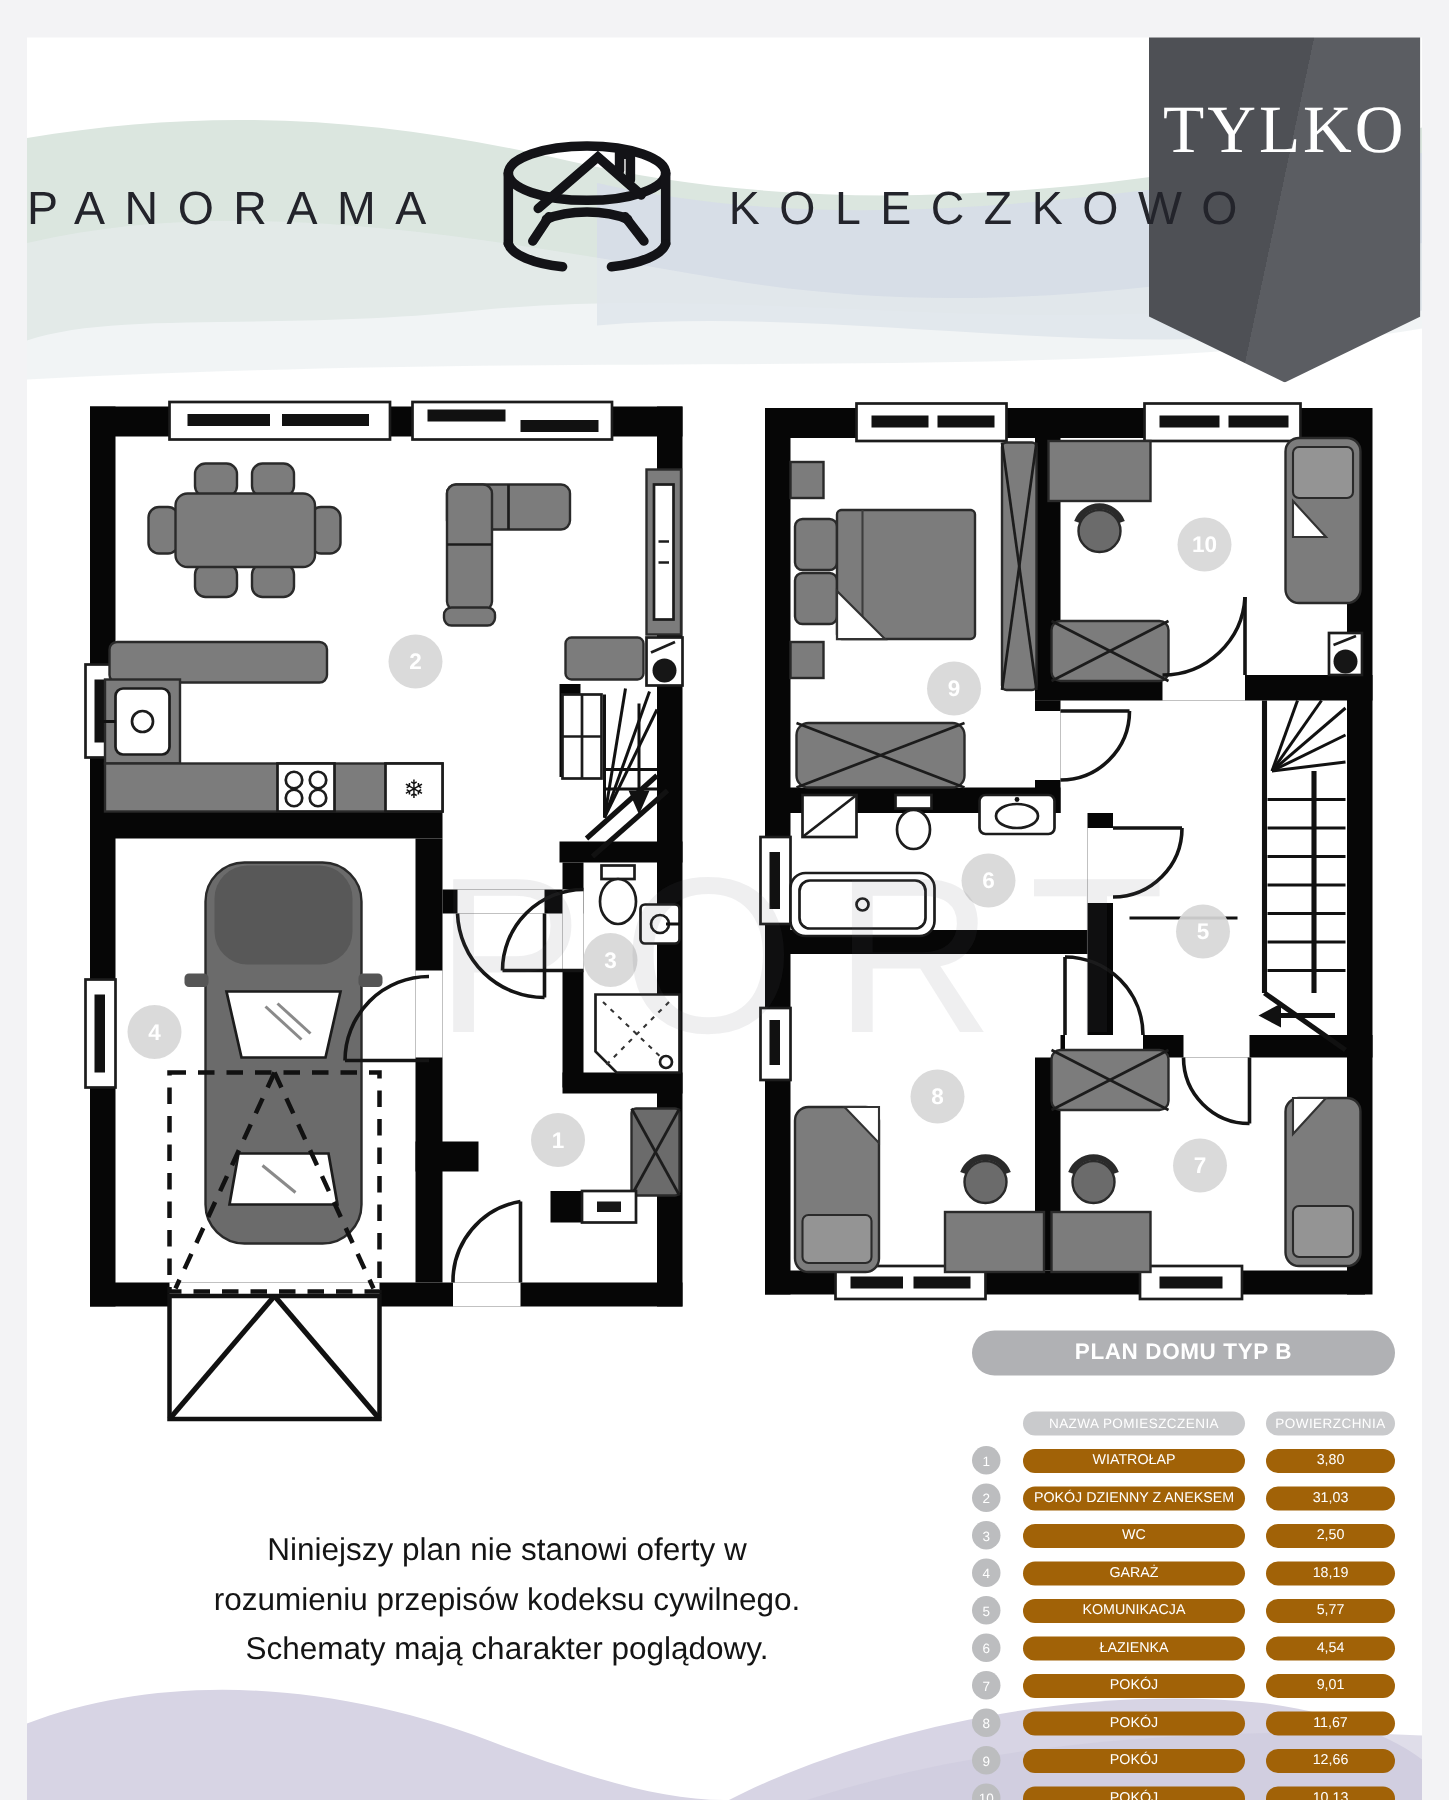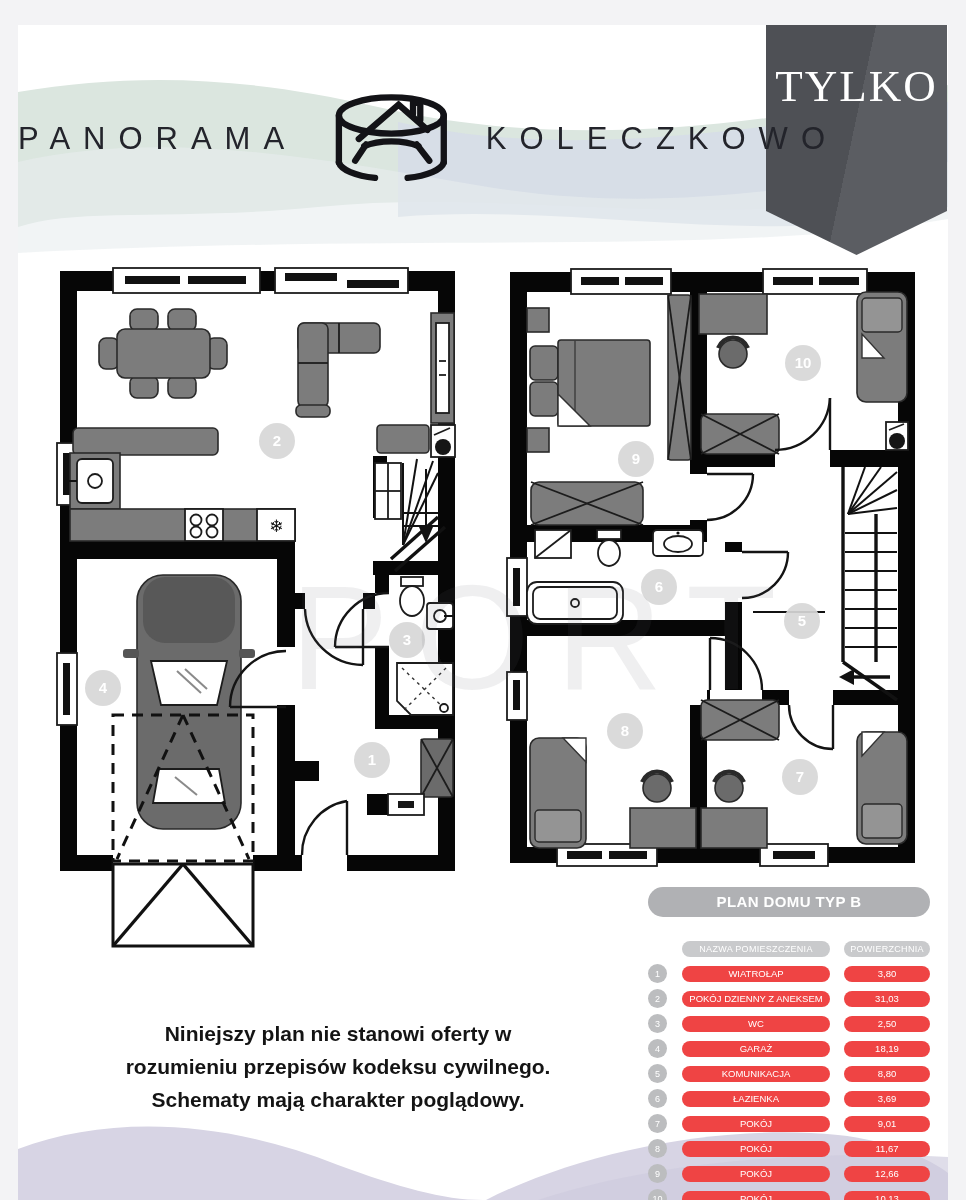--- a/index.html
+++ b/index.html
@@ -23,30 +23,30 @@
   
   .plan{position:absolute;z-index:2;}
   #plan-ground{left:37px;top:238px;}
   #plan-upper{left:487px;top:237px;}
   
   .watermark{position:absolute;left:272px;top:528px;z-index:3;pointer-events:none;
              font-family:Liberation Sans, sans-serif;font-size:148px;letter-spacing:26px;
              color:rgba(100,100,110,0.10);}
   
   .disclaimer{position:absolute;left:40px;top:992px;width:560px;text-align:center;z-index:2;
-              font-size:21px;line-height:33px;color:#141414;font-weight:bold;}
+              font-size:21px;line-height:33px;color:#141414;}
   
   .area-table{position:absolute;left:630px;top:862px;width:282px;z-index:2;}
   .ttitle{height:30px;line-height:30px;background:#b0b1b4;border-radius:16px;color:#fff;
           font-weight:bold;font-size:15px;text-align:center;letter-spacing:.4px;margin-bottom:22px;}
   .trow{display:grid;grid-template-columns:20px 1fr 86px;gap:14px;margin-bottom:6px;align-items:center;}
   .tnum{width:19px;height:19px;border-radius:50%;background:#bcbdbf;color:#fff;font-size:9px;
         display:flex;align-items:center;justify-content:center;}
   .tnum.empty{background:transparent;}
-  .tpill{height:16px;line-height:16px;background:#ef4444;border-radius:9px;color:#fff;
+  .tpill{height:16px;line-height:16px;background:#a16207;border-radius:9px;color:#fff;
          font-size:9.5px;text-align:center;white-space:nowrap;overflow:hidden;}
   .trow.hdr .tpill{background:#c9cacc;font-size:9px;letter-spacing:.3px;}
   .trow.sum .tpill{background:#b9babc;font-weight:bold;font-size:10.5px;height:19px;line-height:19px;}
   
   .wall{fill:#060606;}
   .wht{fill:#fff;stroke:#1c1c1c;stroke-width:1.8;}
   .fur{fill:#7c7c7c;stroke:#2a2a2a;stroke-width:1.6;}
   .furd{fill:#6b6b6b;stroke:#2a2a2a;stroke-width:1.6;}
   .ln{stroke:#111;stroke-width:2;fill:none;}
   .lnB{stroke:#111;stroke-width:3.4;fill:none;}
@@ -416,26 +416,26 @@
           <div class="tpill">2,50</div>
         </div>
         <div class="trow">
           <div class="tnum">4</div>
           <div class="tpill">GARAŻ</div>
           <div class="tpill">18,19</div>
         </div>
         <div class="trow">
           <div class="tnum">5</div>
           <div class="tpill">KOMUNIKACJA</div>
-          <div class="tpill">8,80</div>
+          <div class="tpill">5,77</div>
         </div>
         <div class="trow">
           <div class="tnum">6</div>
           <div class="tpill">ŁAZIENKA</div>
-          <div class="tpill">3,69</div>
+          <div class="tpill">4,54</div>
         </div>
         <div class="trow">
           <div class="tnum">7</div>
           <div class="tpill">POKÓJ</div>
           <div class="tpill">9,01</div>
         </div>
         <div class="trow">
           <div class="tnum">8</div>
           <div class="tpill">POKÓJ</div>
           <div class="tpill">11,67</div>

